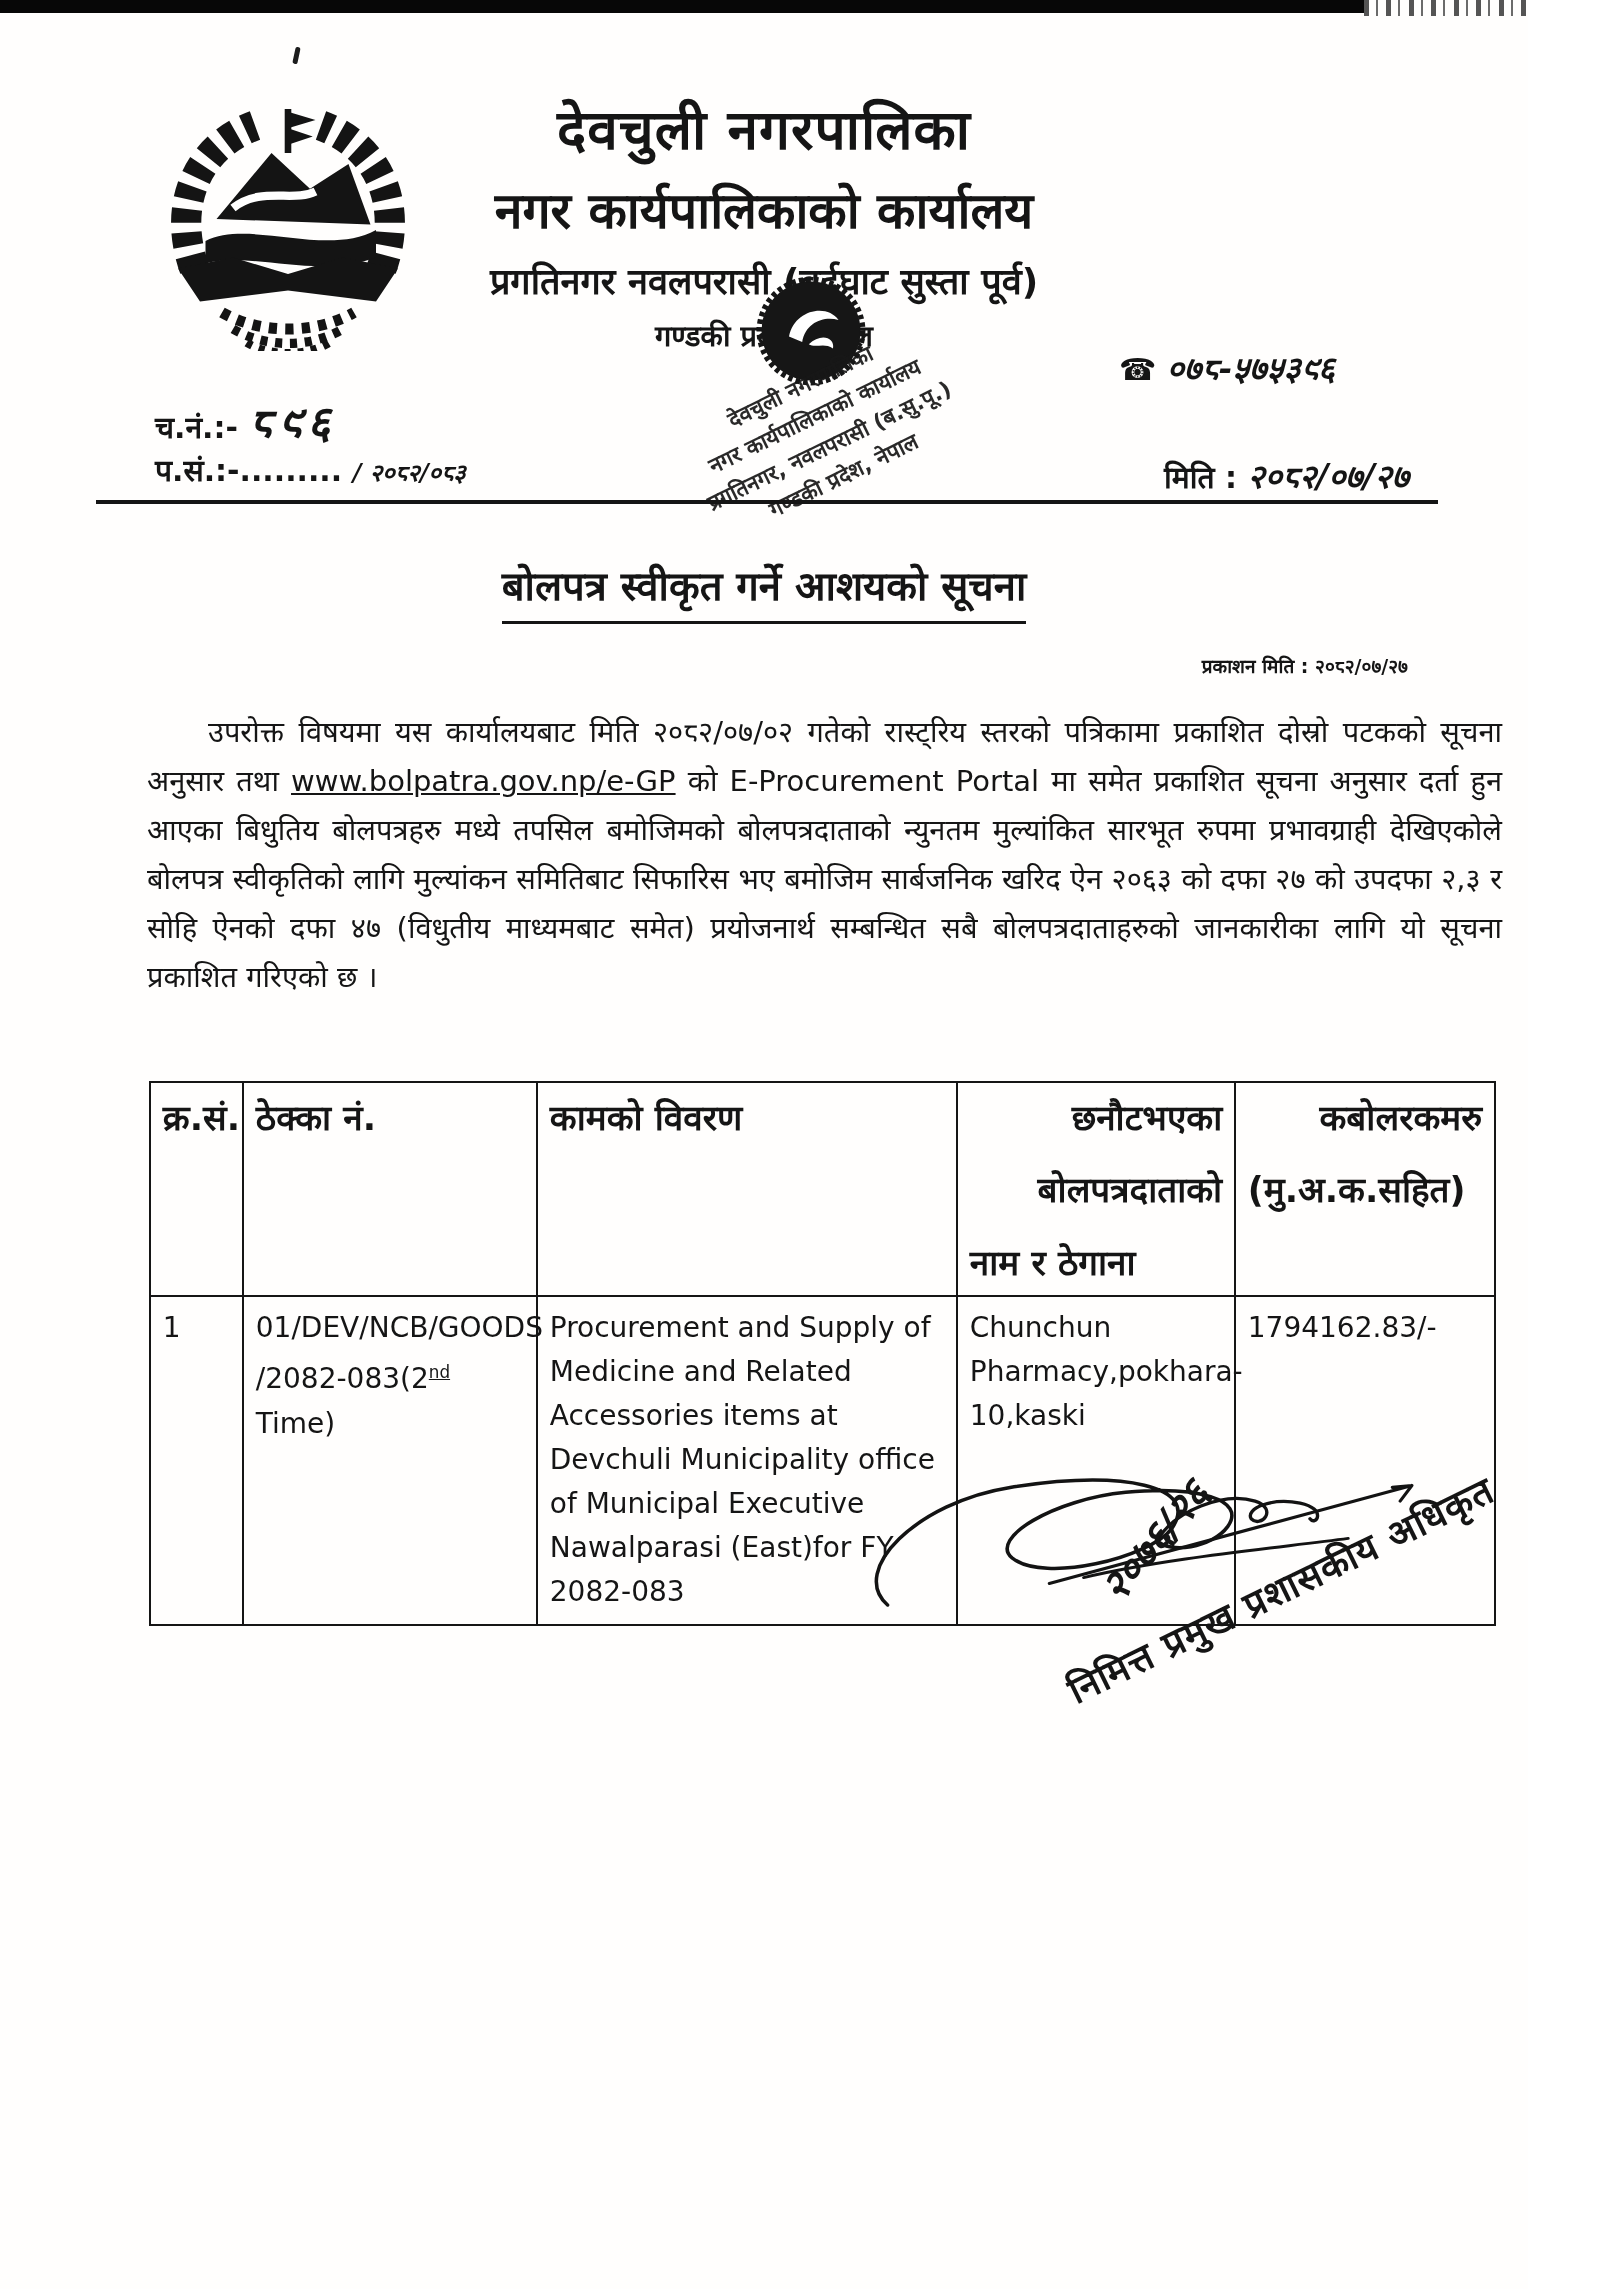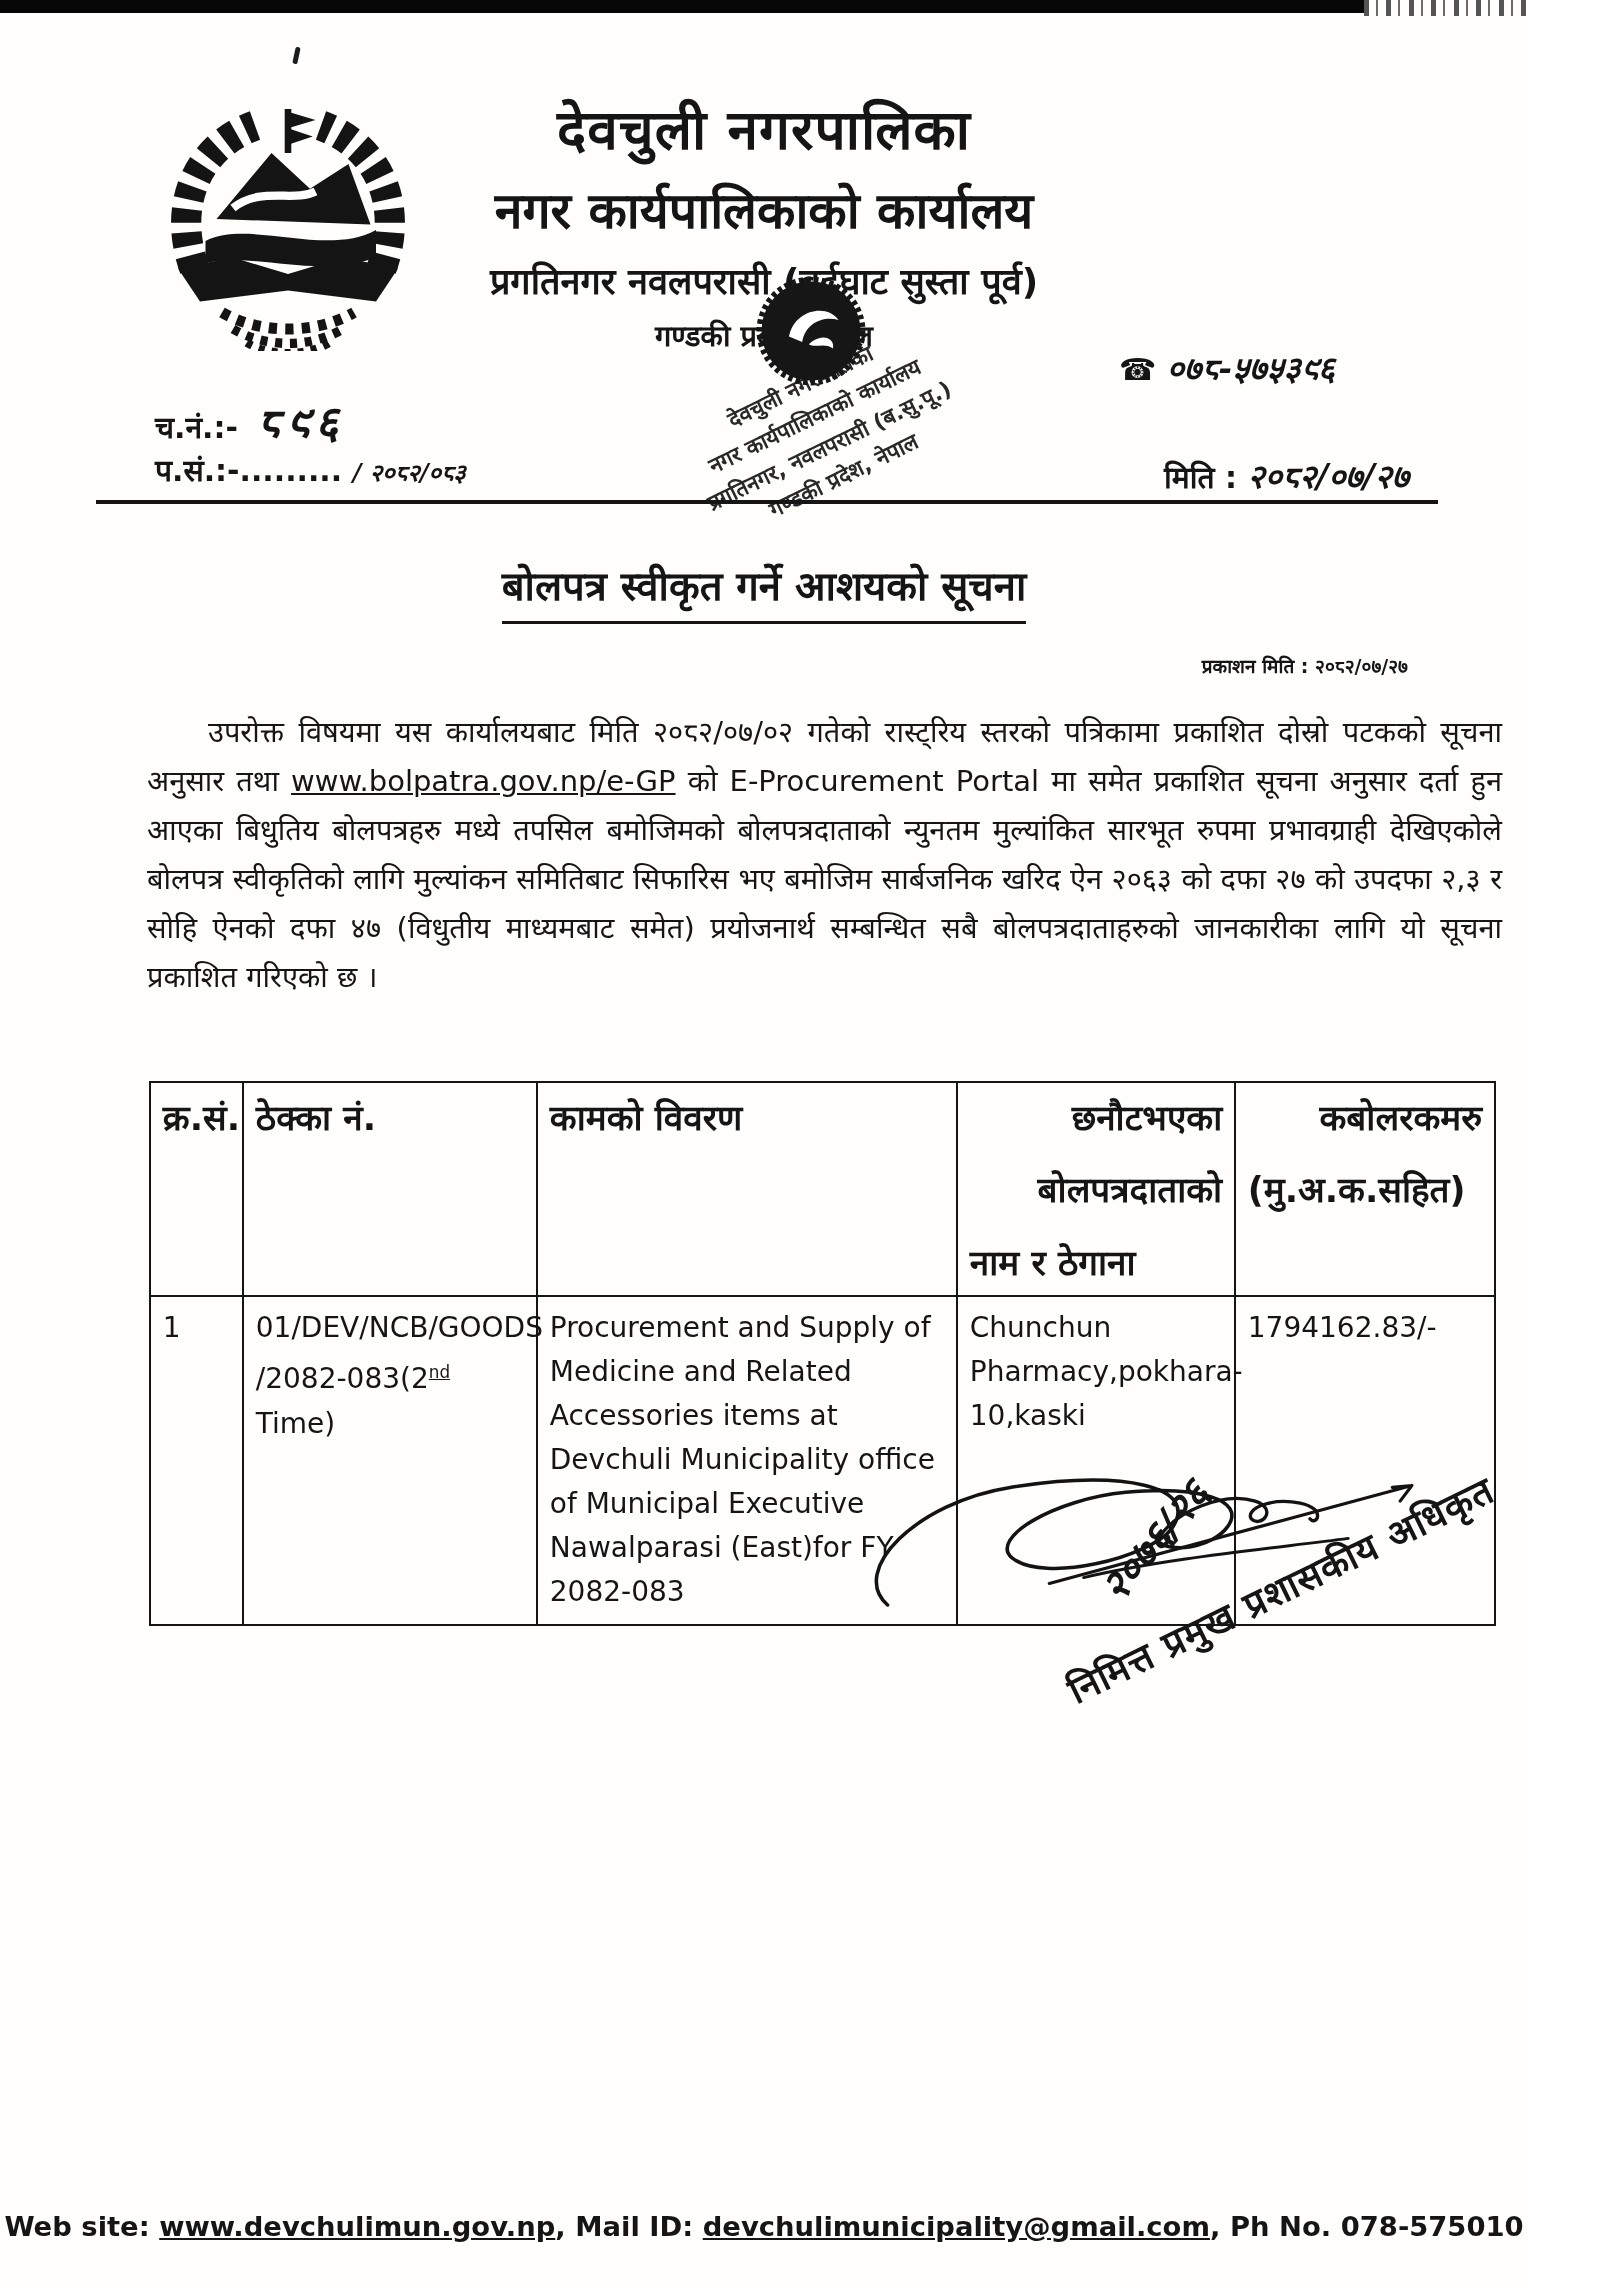--- a/index.html
+++ b/index.html
@@ -23,21 +23,21 @@
   .org-name{font-size:55px;font-weight:bold;letter-spacing:1px;}
   .office-name{font-size:50px;font-weight:bold;margin-top:9.8px;}
   .address-line{font-size:36px;font-weight:bold;margin-top:13.7px;}
   .province-line{font-size:29px;font-weight:bold;margin-top:9.8px;}
 
   .hand{font-style:italic;font-weight:600;font-family:"DejaVu Serif","Liberation Serif",serif;}
 
   .phone-line{position:absolute;left:1119px;top:345px;font-size:30px;font-weight:bold;}
   .phone-line .hand{font-size:33px;}
   .ref-line{position:absolute;left:155px;top:390px;font-size:30px;font-weight:bold;}
-  .ref-line .hand{font-size:45px;letter-spacing:5.9px;margin-left:8px;}
+  .ref-line .hand{font-size:45px;letter-spacing:5.9px;}
   .dispatch-line{position:absolute;left:155px;top:449px;font-size:30px;font-weight:bold;}
   .dispatch-line .hand{font-size:24px;}
   .date-line{position:absolute;left:1164px;top:453px;font-size:30px;font-weight:bold;}
   .date-line .hand{font-size:33px;}
   .rule{position:absolute;left:96px;right:90px;top:500px;height:3.9px;background:#151515;}
 
   
   .hstamp-emblem{position:absolute;left:753px;top:276px;width:116px;height:110px;}
   .hstamp{position:absolute;left:616px;top:365px;width:412px;transform:rotate(-26deg);transform-origin:center;
     text-align:center;font-weight:bold;color:#181818;opacity:.92;}
@@ -212,18 +212,15 @@
     <svg viewBox="0 0 610 200" width="598" height="196" xmlns="http://www.w3.org/2000/svg">
       <path d="M25,150 C-15,115 55,45 150,30 C265,12 345,28 315,72 C292,102 185,128 152,102 C128,82 195,42 268,35 C340,28 392,42 372,70 C356,92 312,98 300,84" fill="none" stroke="#131313" stroke-width="3.6" stroke-linecap="round"></path>
       <path d="M300,84 C318,54 368,34 400,44 C424,52 406,72 396,62 C390,52 416,40 446,46 C474,52 462,70 456,62" fill="none" stroke="#131313" stroke-width="3.4" stroke-linecap="round"></path>
       <path d="M190,128 L560,28 L540,30 M560,28 L548,44" fill="none" stroke="#131313" stroke-width="3.2" stroke-linecap="round"></path>
       <path d="M225,122 C310,102 420,92 495,82" fill="none" stroke="#131313" stroke-width="3" stroke-linecap="round"></path>
     </svg>
   </div>
   <div class="sig-date hand">२०७६/२६</div>
   <div class="sig-designation">निमित्त प्रमुख प्रशासकीय अधिकृत</div>
 
-  <div class="footer">
-    <span>Web site: </span><span class="u">www.devchulimun.gov.np</span><span>, Mail ID: </span><span class="u">devchulimunicipality@gmail.com</span><span>, Ph No. 078-575010</span>
-  </div>
 
 </div>
 
 
 </body></html>

